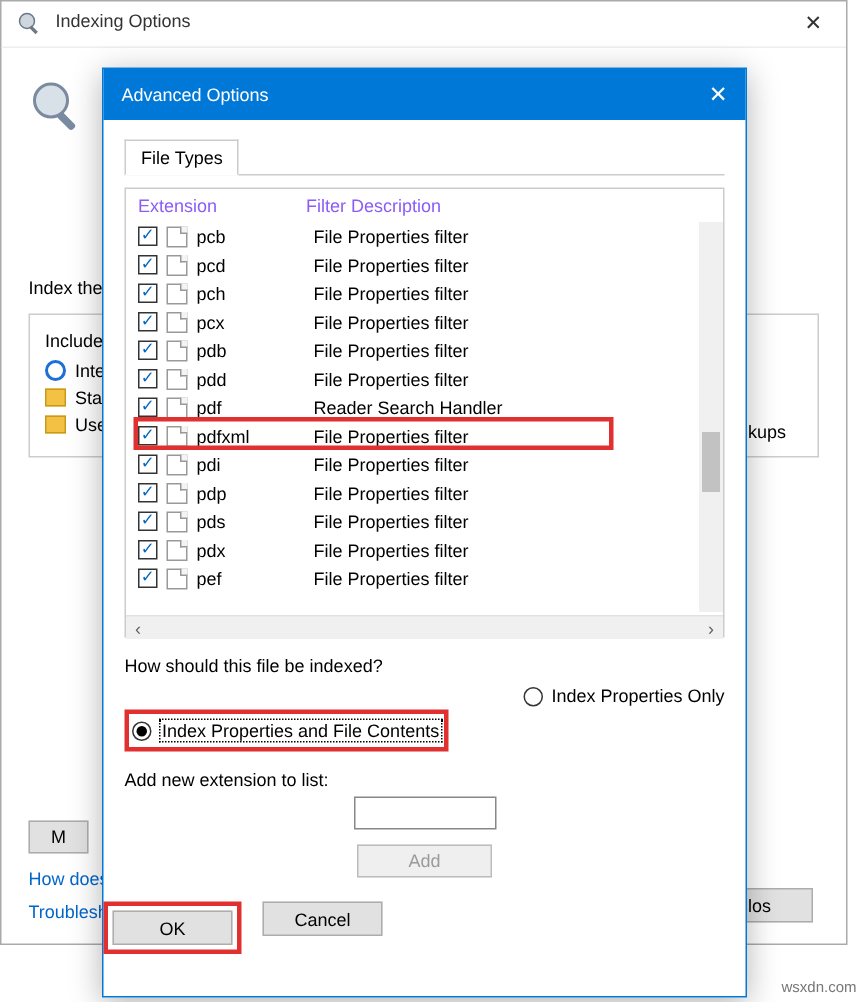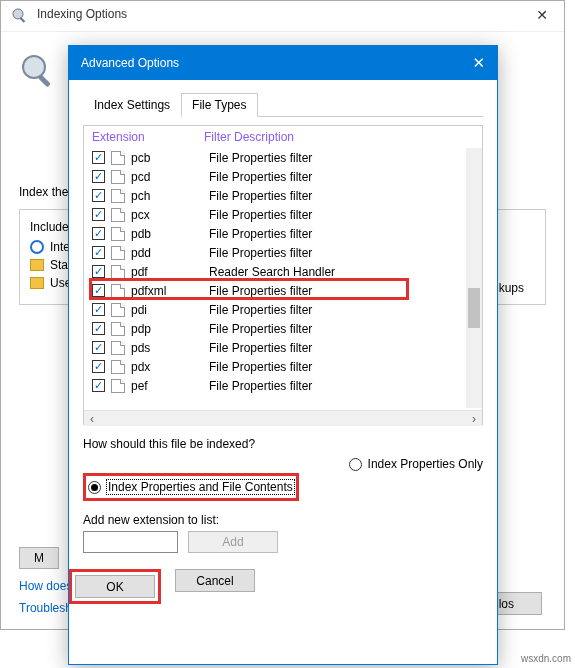--- a/index.html
+++ b/index.html
@@ -39,21 +39,21 @@
 .row-high { position:absolute; border:3px solid #e03030; }
 .scroll-h { height:16px; border-top:1px solid #e1e1e1; display:flex; align-items:center; background:#f0f0f0; }
 .scroll-arrow { width:16px;text-align:center;color:#606060; }
 .scroll-v { position:absolute; right:0; top:22px; bottom:16px; width:16px; background:#f0f0f0; }
 .scroll-thumb { background:#c2c2c2; width:12px; margin:0 auto; height:40px; margin-top:140px; }
 .section-label { margin-top:12px; color:#000; }
 .radio-group { position:relative; margin-top:4px; }
 .radio-row { display:flex; align-items:center; gap:6px; padding:2px 0;justify-content:flex-end; }
 .radio { width:13px;height:13px;border:1px solid #333;border-radius:50%; display:inline-flex;align-items:center;justify-content:center; }
 .radio.sel::after { content:""; width:7px;height:7px;background:#000;border-radius:50%; }
-.addrow { display:flex; gap:10px; align-items:center; margin-top:4px; }
+.addrow { display:flex; gap:10px; align-items:center; margin-top:4px;flex-direction:column; }
 .add-input { width:95px; height:22px; border:1px solid #888; }
 .add-btn { border:1px solid #bcbcbc; background:#efefef; color:#9b9b9b; width:90px; height:22px; }
 .btnbar { display:flex; gap:14px; justify-content:flex-start; padding:0 14px 12px 0; margin-top:6px; }
 .winbtn { width:80px; height:23px; border:1px solid #adadad; background:#e1e1e1; }
 .watermark { position:absolute; right:4px; bottom:4px; font-size:10px; color:#777; }
 svg { display:block; }
 </style>
 </head>
 <body>
 
@@ -101,21 +101,20 @@
   </div>
 </div>
 
 <div class="fg-window">
   <div class="fg-title">
     <span>Advanced Options</span>
     <span class="fg-close">✕</span>
   </div>
   <div class="fg-body">
     <div class="tabs">
-      <div class="tab">Index Settings</div>
       <div class="tab active hl-red">File Types</div>
     </div>
 
     <div class="listpanel">
       <div class="list-head">
         <div class="col-ext">Extension</div>
         <div class="col-desc">Filter Description</div>
       </div>
       <div class="list-rows" id="rows">
           <div class="row">

